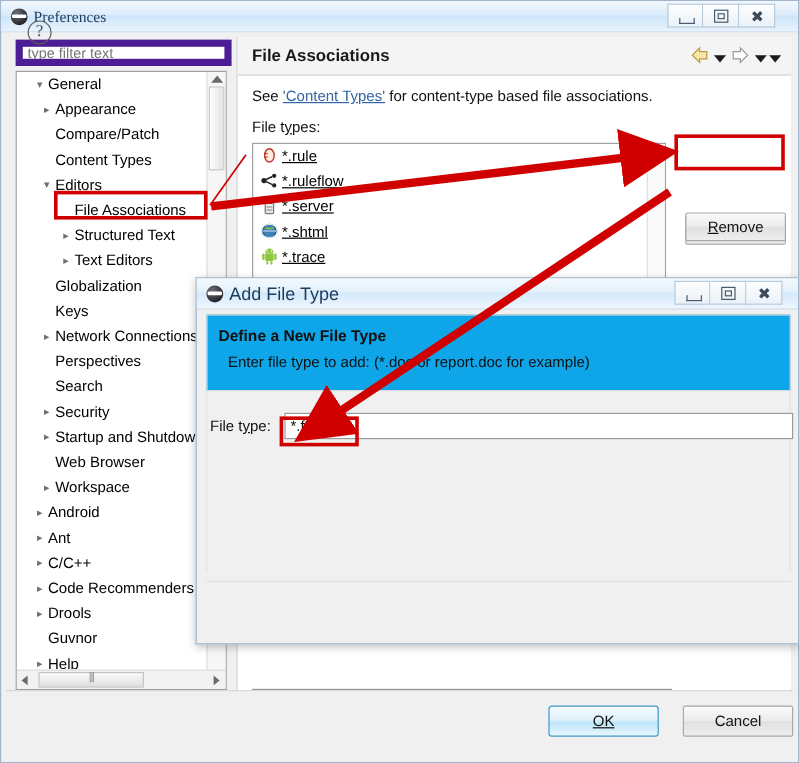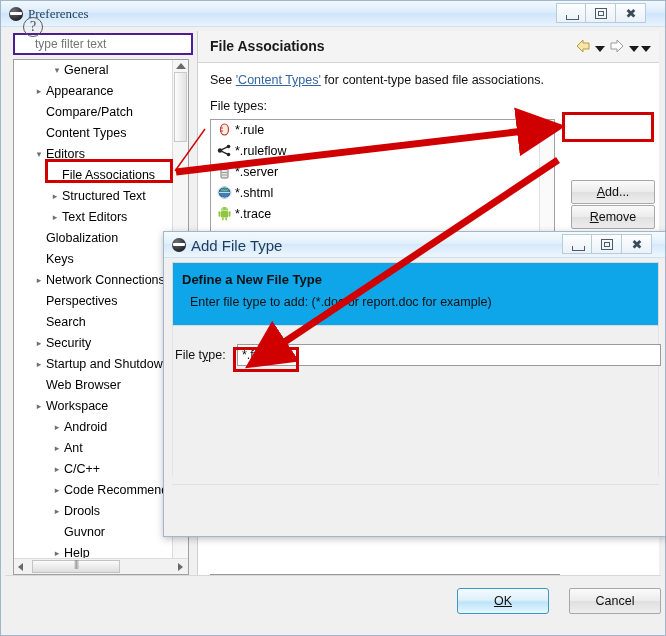--- a/index.html
+++ b/index.html
@@ -46,36 +46,36 @@
   .gl-max:after{content:"";position:absolute;left:2px;top:2px;right:2px;bottom:2px;border:1px solid #4a5b6b;}
   .gl-close{position:absolute;left:8px;top:3px;width:14px;height:14px;color:#3b4a58;font-size:13px;line-height:14px;text-align:center;font-family:"Liberation Sans",sans-serif;}
 
   
   #prefs-body{
     position:absolute;left:4px;top:28px;width:656px;height:544px;
   }
   
   #filter-input{
     position:absolute;left:8px;top:4px;width:180px;height:22px;
-    border:2px solid #4c1d95;background:#fff;box-sizing:border-box;
-    font-size:12px;color:#6e6e6e;padding:3px 20px;
+    border:6px solid #4c1d95;background:#fff;box-sizing:border-box;
+    font-size:12px;color:#6e6e6e;padding:3px 4px;
     font-family:"Liberation Sans",sans-serif;
   }
   #tree-wrap{
     position:absolute;left:8px;top:30px;width:176px;height:516px;
     background:#fff;border:1px solid #a0a0a0;box-sizing:border-box;overflow:hidden;
   }
   #tree{
     position:absolute;left:0;top:0;width:158px;height:498px;overflow:hidden;
   }
   .tnode{height:21px;line-height:21px;white-space:nowrap;font-size:12.5px;padding-left:2px;position:relative;}
   .tw{display:inline-block;width:14px;text-align:center;color:#6f6f6f;font-size:9px;vertical-align:middle;}
   .tw.none{color:transparent;}
   .tlabel{vertical-align:middle;}
-  .lvl0{padding-left:0;margin-left:36px;}
+  .lvl0{padding-left:12px;}
   .lvl1{padding-left:18px;}
   .lvl2{padding-left:34px;}
 
   #tree-vscroll{
     position:absolute;right:0px;top:0px;width:16px;height:498px;
     background:#f6f6f6;border-left:1px solid #dcdcdc;box-sizing:border-box;
   }
   #tree-vscroll .arrow-up{
     position:absolute;left:3px;top:3px;width:0;height:0;
     border-left:5px solid transparent;border-right:5px solid transparent;border-bottom:6px solid #6a6a6a;
@@ -127,39 +127,39 @@
   .link{color:#3465a4;text-decoration:underline;}
   #filetypes-label{position:absolute;left:12px;top:68px;font-size:12.5px;color:#111;}
   #filetypes-label u{text-decoration:underline;}
 
   #list-box{
     position:absolute;left:12px;top:88px;width:345px;height:132px;
     border:1px solid #a0a0a0;background:#fff;box-sizing:border-box;overflow:hidden;
   }
   .lrow{height:21px;line-height:21px;padding-left:6px;font-size:12.5px;white-space:nowrap;position:relative;}
   .licon{display:inline-block;width:18px;height:16px;vertical-align:-3px;position:relative;}
-  .ltext{vertical-align:middle;}
+  .ltext{vertical-align:middle;text-decoration:underline;}
 
   #list-vscroll{
     position:absolute;right:0;top:0;width:15px;height:130px;background:#fafafa;border-left:1px solid #e0e0e0;box-sizing:border-box;
   }
   #list-vscroll .arrow-up{
     position:absolute;left:3px;top:4px;width:0;height:0;
     border-left:5px solid transparent;border-right:5px solid transparent;border-bottom:6px solid #5c5c5c;
   }
 
   .eclipse-btn{
     background:linear-gradient(to bottom,#fafafa 0%,#ececec 48%,#e0e0e0 52%,#eeeeee 100%);
     border:1px solid #a8a8a8;border-radius:2px;box-sizing:border-box;
     font-size:12.5px;color:#111;text-align:center;font-family:"Liberation Sans",sans-serif;
     cursor:default;
   }
   .eclipse-btn u{text-decoration:underline;}
   #btn-add{position:absolute;left:566px;top:115px;width:84px;height:24px;line-height:22px;margin-top:36px;}
-  #btn-remove{position:absolute;left:566px;top:148px;width:84px;height:24px;line-height:22px;margin-top:28px;}
+  #btn-remove{position:absolute;left:566px;top:148px;width:84px;height:24px;line-height:22px;}
 
   #bottom-extra-field{
     position:absolute;left:205px;top:545px;width:350px;height:16px;
     border:1px solid #999;background:#fff;box-sizing:border-box;
   }
 
   #prefs-footer{
     position:absolute;left:4px;top:574px;width:656px;height:58px;
     background:#f0f0f0;border-top:1px solid #d8d8d8;box-sizing:border-box;
   }

